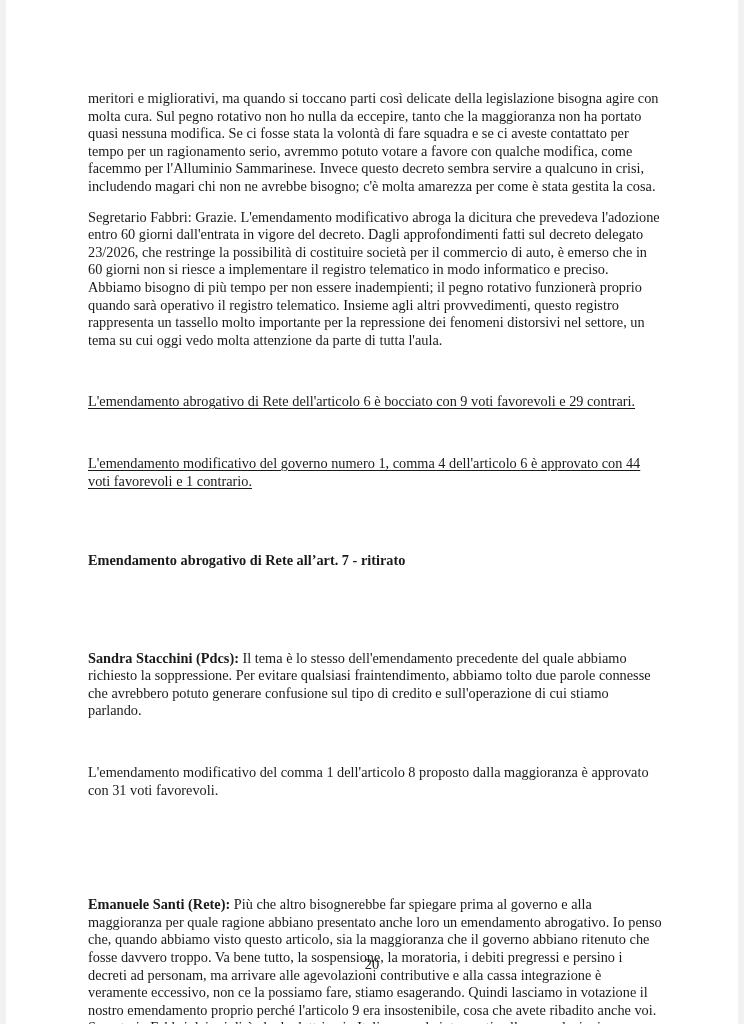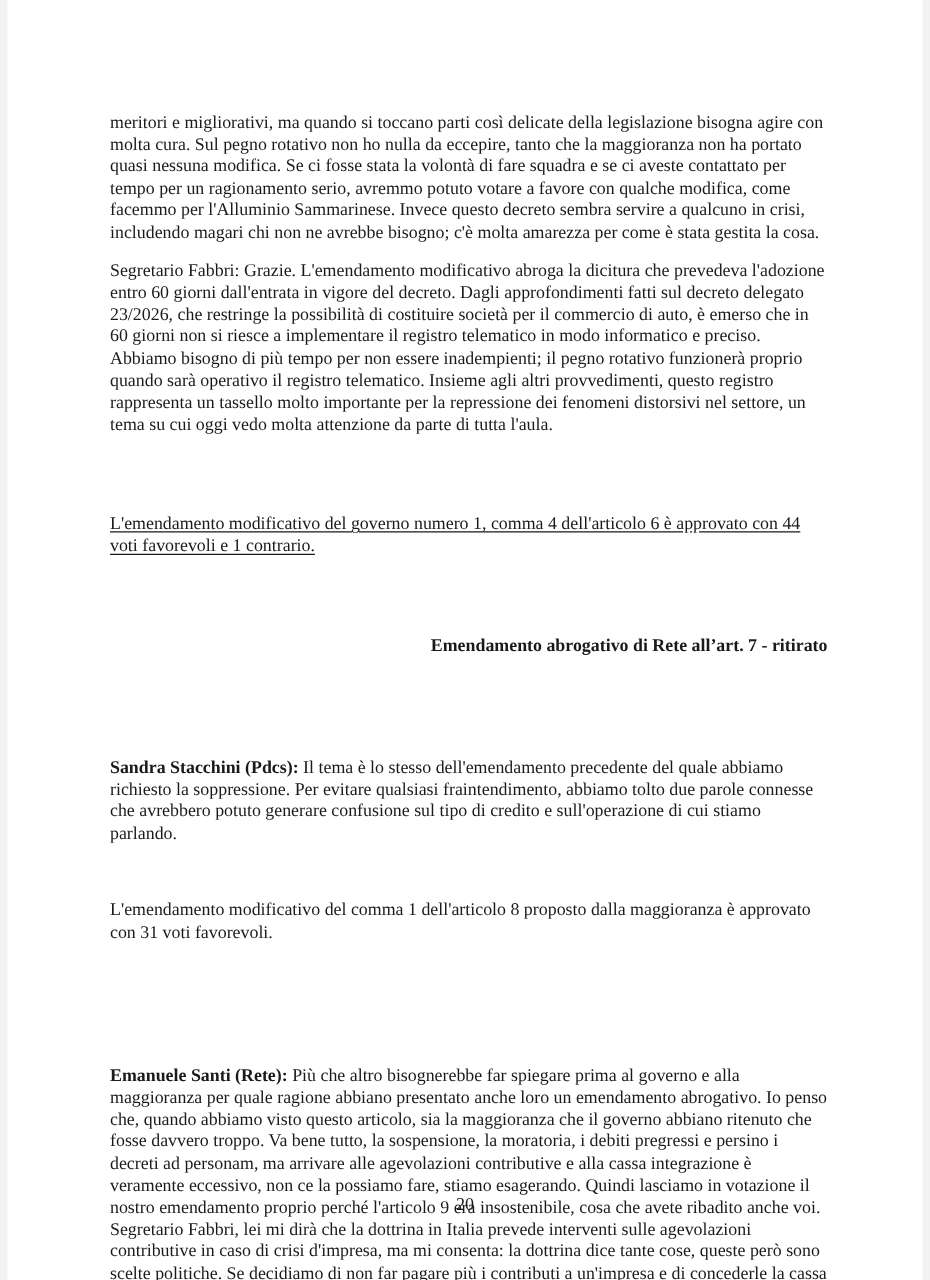--- a/index.html
+++ b/index.html
@@ -15,35 +15,36 @@
     }
     .content {
       position: absolute; left: 69px; top: 77px; width: 600px;
       font-size: 14.3px; line-height: 17.6px;
     }
     p { margin: 13px; }
     .gap-s { height: 17px; }
     .gap-m { height: 18px; }
     .gap-l { height: 36px; }
     .underline { text-decoration: underline; text-decoration-thickness: 1px; text-underline-offset: 2px; }
-    .heading { font-weight: bold; text-align: right; }
+    .heading { font-weight: bold; }
     .speaker { font-weight: bold; }
     .page-number {
       position: absolute; top: 956px; left: 0; width: 732px; text-align: center;
       font-size: 14.5px;
     }
   </style>
 </head>
 <body>
 
 <div class="page">
   <div class="content">
     <p>meritori e migliorativi, ma quando si toccano parti così delicate della legislazione bisogna agire con molta cura. Sul pegno rotativo non ho nulla da eccepire, tanto che la maggioranza non ha portato quasi nessuna modifica. Se ci fosse stata la volontà di fare squadra e se ci aveste contattato per tempo per un ragionamento serio, avremmo potuto votare a favore con qualche modifica, come facemmo per l'Alluminio Sammarinese. Invece questo decreto sembra servire a qualcuno in crisi, includendo magari chi non ne avrebbe bisogno; c'è molta amarezza per come è stata gestita la cosa.</p>
     <p>Segretario Fabbri: Grazie. L'emendamento modificativo abroga la dicitura che prevedeva l'adozione entro 60 giorni dall'entrata in vigore del decreto. Dagli approfondimenti fatti sul decreto delegato 23/2026, che restringe la possibilità di costituire società per il commercio di auto, è emerso che in 60 giorni non si riesce a implementare il registro telematico in modo informatico e preciso. Abbiamo bisogno di più tempo per non essere inadempienti; il pegno rotativo funzionerà proprio quando sarà operativo il registro telematico. Insieme agli altri provvedimenti, questo registro rappresenta un tassello molto importante per la repressione dei fenomeni distorsivi nel settore, un tema su cui oggi vedo molta attenzione da parte di tutta l'aula.</p>
     <div class="gap-m"></div>
+    <p class="underline">L'emendamento abrogativo di Rete dell'articolo 6 è bocciato con 9 voti favorevoli e 29 contrari.</p>
     <div class="gap-m"></div>
     <p class="underline">L'emendamento modificativo del governo numero 1, comma 4 dell'articolo 6 è approvato con 44 voti favorevoli e 1 contrario.</p>
     <div class="gap-l"></div>
     <p class="heading">Emendamento abrogativo di Rete all’art. 7 - ritirato</p>
     <div class="gap-m"></div>
     <div class="gap-m"></div>
     <div class="gap-m"></div>
     <p><span class="speaker">Sandra Stacchini (Pdcs):</span><span> Il tema è lo stesso dell'emendamento precedente del quale abbiamo richiesto la soppressione. Per evitare qualsiasi fraintendimento, abbiamo tolto due parole connesse che avrebbero potuto generare confusione sul tipo di credito e sull'operazione di cui stiamo parlando.</span></p>
     <div class="gap-m"></div>
     <p>L'emendamento modificativo del comma 1 dell'articolo 8 proposto dalla maggioranza è approvato con 31 voti favorevoli.</p>

